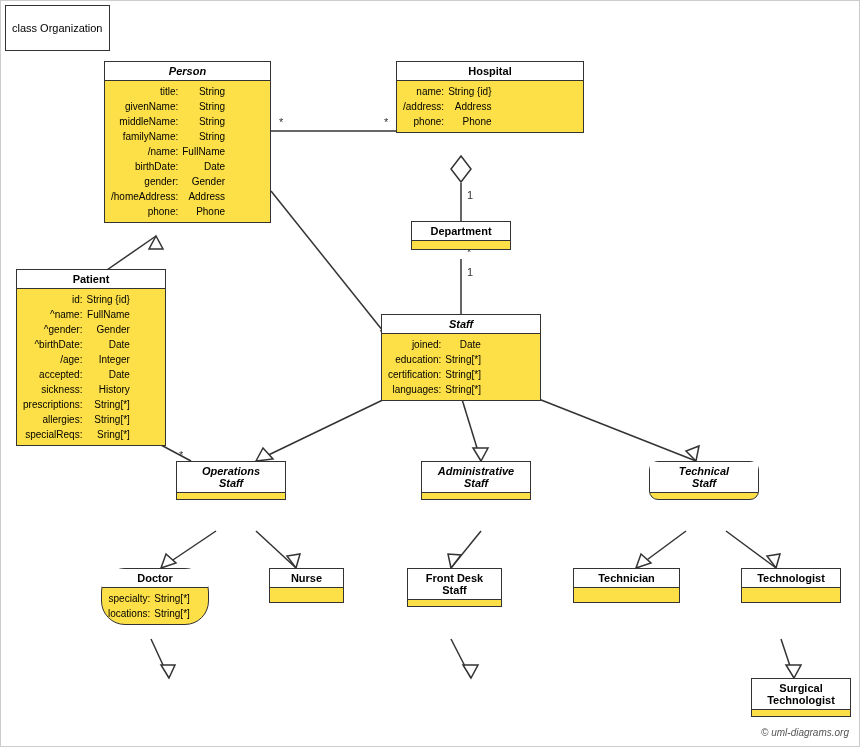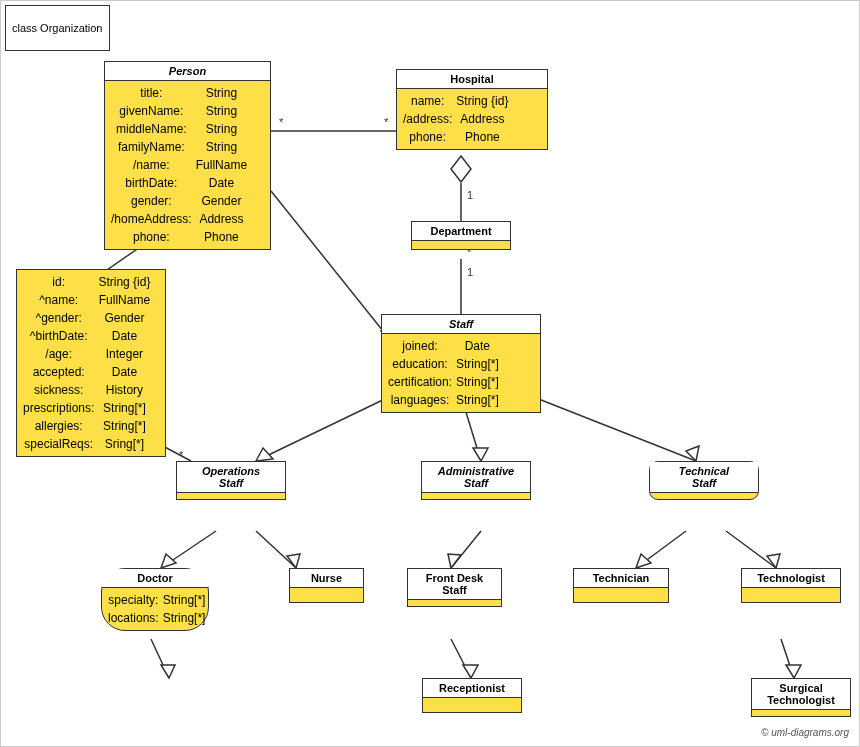--- a/index.html
+++ b/index.html
@@ -29,23 +29,23 @@
       border-bottom: 1.5px solid #333;
       padding: 3px 6px;
       font-weight: bold;
       background: #fff;
     }
     .uml-class .class-title.italic {
       font-style: italic;
     }
     .uml-class .class-body {
       padding: 3px 6px;
-      text-align: center;
+      text-align: right;
       white-space: nowrap;
-      font-size: 12px;
+      font-size: 10px;
       line-height: 1.5;
     }
     .uml-class .class-body table {
       border-collapse: collapse;
     }
     .uml-class .class-body td {
       padding: 0 4px 0 0;
       vertical-align: top;
     }
     .frame-label {
@@ -184,21 +184,21 @@
             </tr>
         <tr>
               <td>phone:</td>
               <td>Phone</td>
             </tr>
       </tbody>
         </table>
     </div>
   </div>
 
-  <div class="uml-class" style="left:395px; top:60px; width:152px;margin-top:8px;">
+  <div class="uml-class" style="left:395px; top:60px; width:188px;">
     <div class="class-title">Hospital</div>
     <div class="class-body">
       <table>
         <tbody>
             <tr>
               <td>name:</td>
               <td>String {id}</td>
             </tr>
         <tr>
               <td>/address:</td>
@@ -238,20 +238,21 @@
         <tr>
               <td>languages:</td>
               <td>String[*]</td>
             </tr>
       </tbody>
         </table>
     </div>
   </div>
 
   <div class="uml-class" style="left:15px; top:268px; width:150px;">
+    <div class="class-title">Patient</div>
     <div class="class-body">
       <table>
         <tbody>
             <tr>
               <td>id:</td>
               <td>String {id}</td>
             </tr>
         <tr>
               <td>^name:</td>
               <td>FullName</td>
@@ -325,45 +326,41 @@
             </tr>
         <tr>
               <td>locations:</td>
               <td>String[*]</td>
             </tr>
       </tbody>
         </table>
     </div>
   </div>
 
-  <div class="uml-class" style="left:268px; top:567px; width:75px;margin-left:20px;">
+  <div class="uml-class" style="left:268px; top:567px; width:75px;">
     <div class="class-title">Nurse</div>
     <div class="class-body" style="height:14px;"></div>
   </div>
 
   <div class="uml-class" style="left:406px; top:567px; width:95px;">
     <div class="class-title">Front Desk<br>Staff</div>
     <div class="class-body" style="height:6px;"></div>
   </div>
 
-  <div class="uml-class" style="left:572px; top:567px; width:96px;">
+  <div class="uml-class" style="left:572px; top:567px; width:107px;">
     <div class="class-title">Technician</div>
     <div class="class-body" style="height:14px;"></div>
   </div>
 
   <div class="uml-class" style="left:740px; top:567px; width:100px;">
     <div class="class-title">Technologist</div>
     <div class="class-body" style="height:14px;"></div>
   </div>
 
 
-  <div class="uml-class" style="left:421px; top:677px; width:100px;">
-    <div class="class-title">Receptionist</div>
-    <div class="class-body" style="height:14px;"></div>
-  </div>
 
   <div class="uml-class" style="left:750px; top:677px; width:100px;">
     <div class="class-title">Surgical<br>Technologist</div>
     <div class="class-body" style="height:6px;"></div>
   </div>
 
   <div class="copyright">© uml-diagrams.org</div>
 </div>
 
 </body></html>

